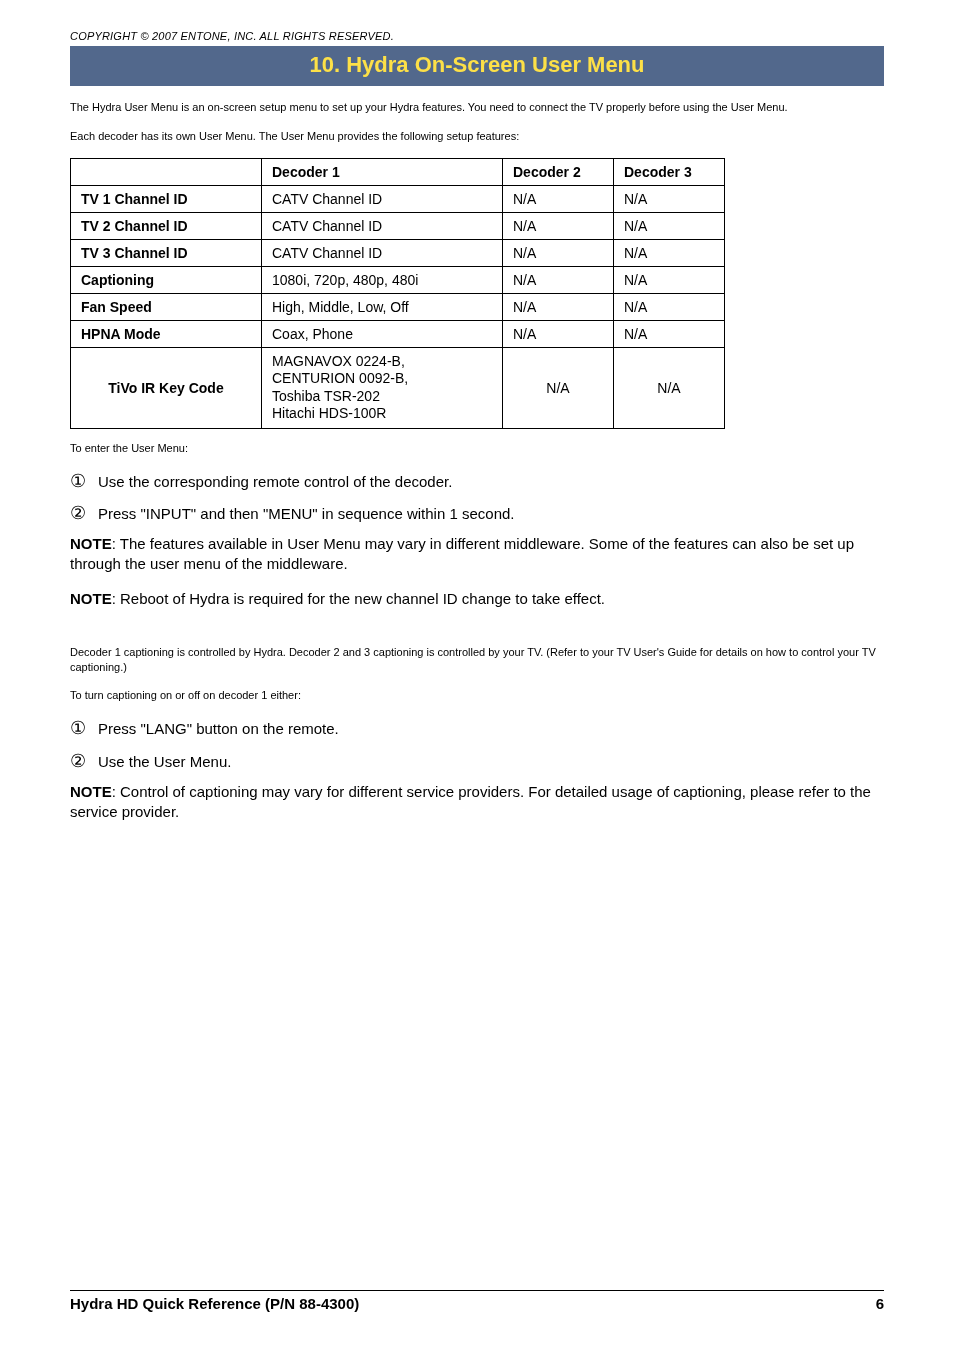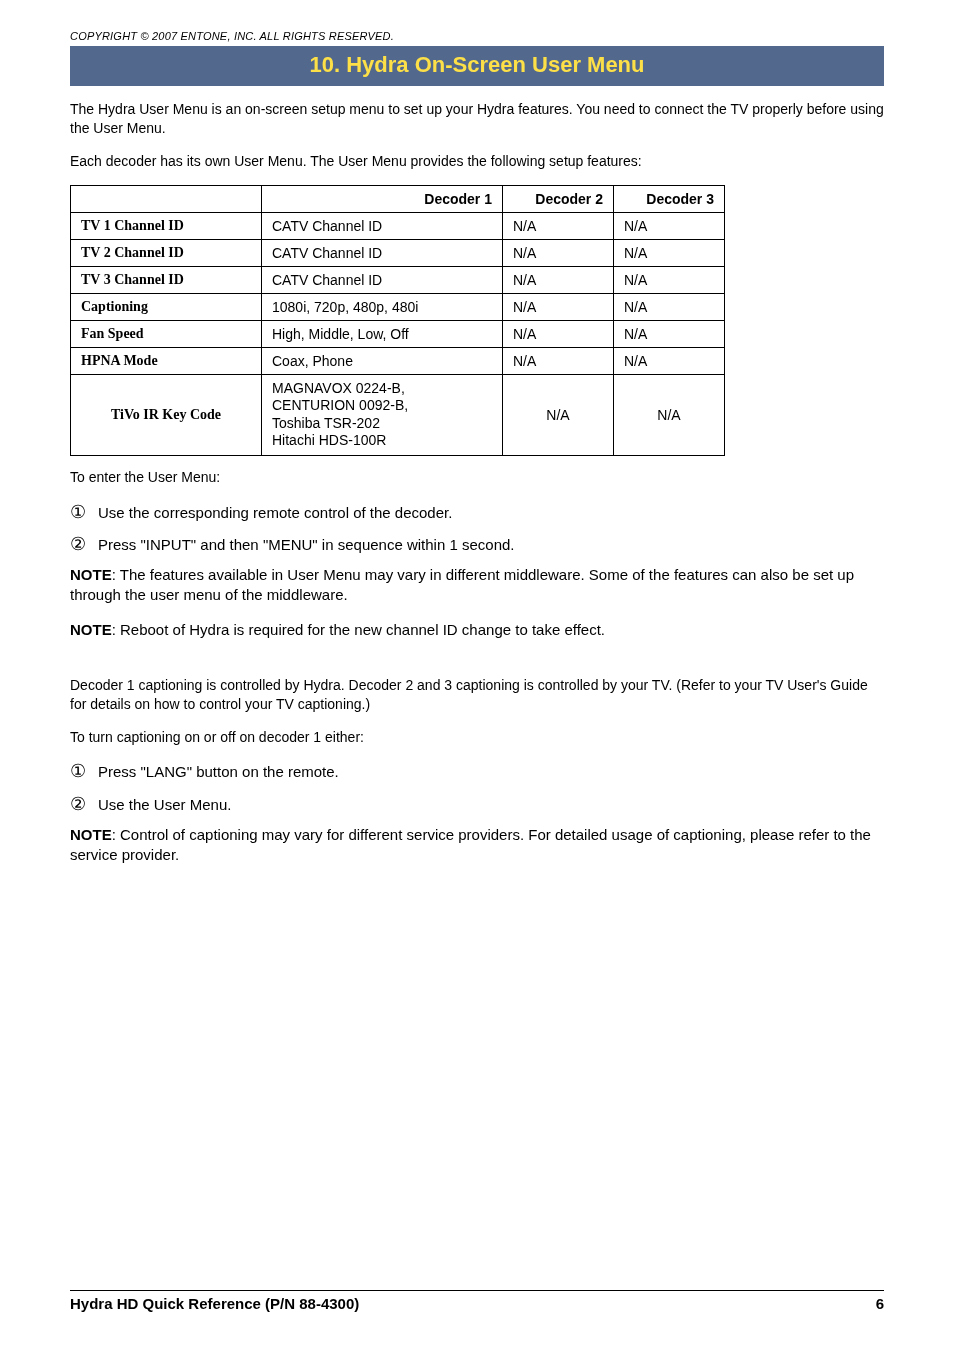--- a/index.html
+++ b/index.html
@@ -28,39 +28,39 @@
   .section-bar {
     background: #52688c;
     color: #fde047;
     font-weight: bold;
     text-align: center;
     font-size: 22px;
     padding: 6px 0 8px 0;
     margin: 0 0 14px 0;
   }
   .body-text {
-    font-size: 14px;
+    font-size: 11px;
     line-height: 1.35;
     margin: 0 0 14px 0;
   }
   table.decoder {
     border-collapse: collapse;
     margin: 6px 0 12px 0;
   }
   table.decoder th, table.decoder td {
     border: 1px solid #000;
     font-size: 14px;
     padding: 5px 10px;
     vertical-align: middle;
   }
   table.decoder th {
-    text-align: right;
+    text-align: left;
   }
   table.decoder .rowhead {
-    font-family: Liberation Serif, serif;
+    font-family: Liberation Sans, sans-serif;
     font-weight: 900;
     font-size: 14px;
     text-align: left;
     width: 170px;
     padding: 0 10px;
   }
   table.decoder .colhead {
     font-family: Arial, Helvetica, sans-serif;
     font-weight: 900;
     font-size: 14px;

